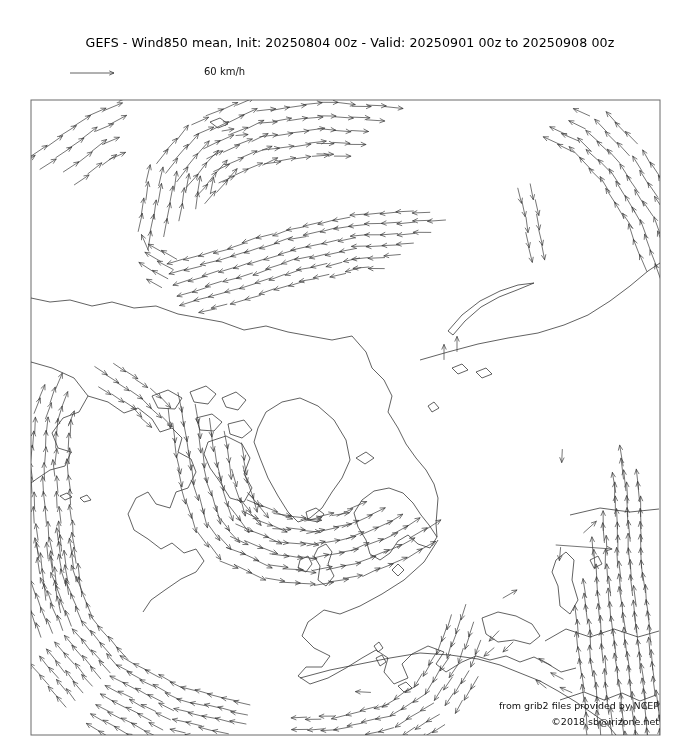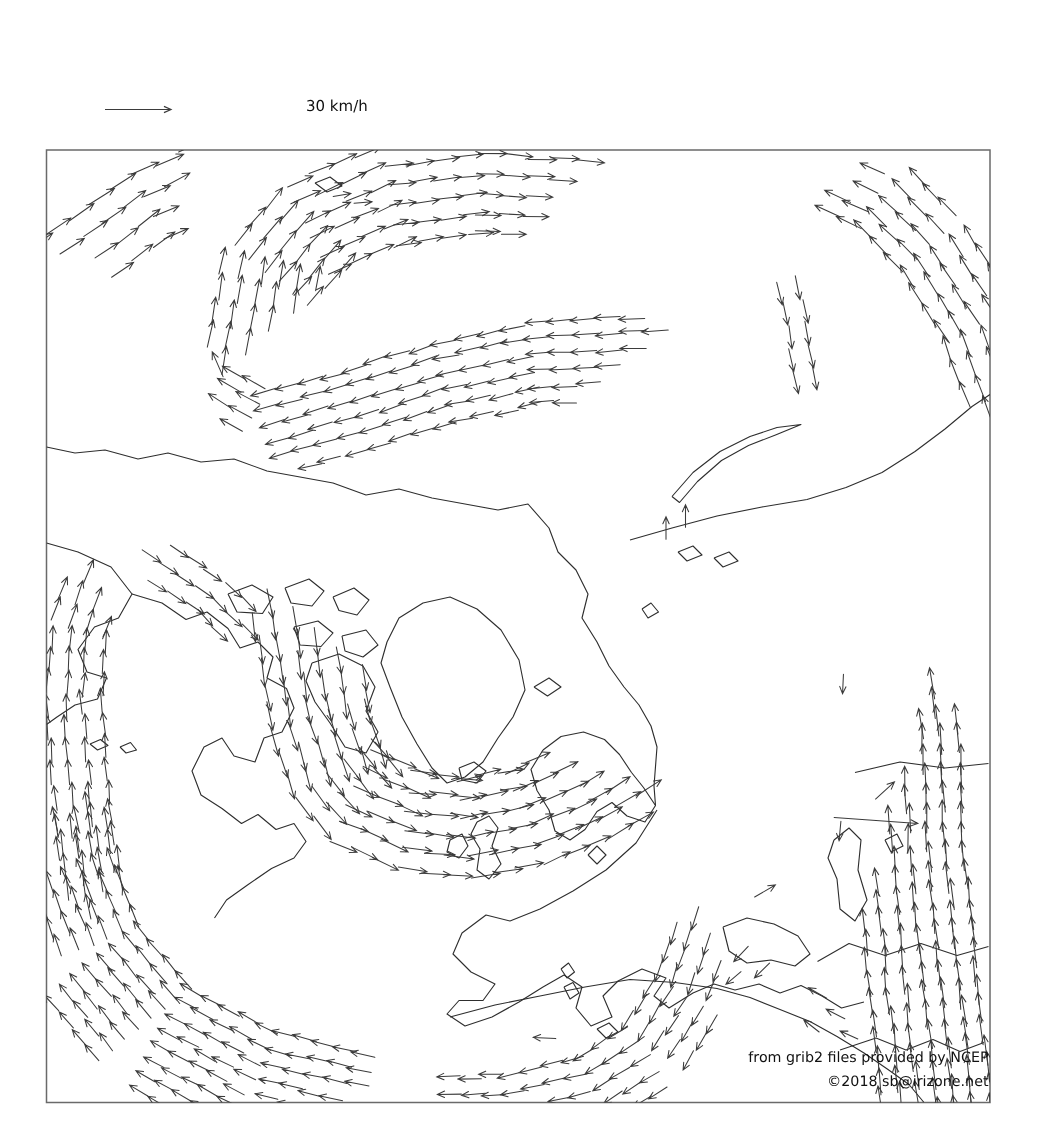--- a/index.html
+++ b/index.html
@@ -19,21 +19,22 @@
     position:absolute; right:41px; text-align:right; font-size:9.5px; color:#111;
   }
   .credit1 { top:700px; }
   .credit2 { top:716px; }
   svg.map { position:absolute; left:0; top:0; }
 </style>
 </head>
 <body>
 
 <div class="page">
-  <div class="legend-label">30 km/h</div>
+  <div class="title">GEFS - Wind850 mean, Init: 20250804 00z - Valid: 20250901 00z to 20250908 00z</div>
+  <div class="legend-label">60 km/h</div>
   <svg class="map" id="map-svg" width="700" height="748" viewBox="0 0 700 748">
       <defs>
         <clipPath id="mapclip">
           <rect x="31" y="100" width="629" height="635"></rect>
         </clipPath>
       </defs>
       <rect x="31" y="100" width="629" height="635" fill="none" stroke="#6a6a6a" stroke-width="1"></rect>
       <g clip-path="url(#mapclip)" fill="none" stroke="#2e2e2e" stroke-width="0.75" stroke-linejoin="round">
         <path d="M31 362L52 368L74 378L88 396L79 412L63 418L52 433L58 448L71 452L65 466L50 470L38 478L31 483"></path>
         <path d="M60 496L67 493L72 497L65 500L60 496"></path>

